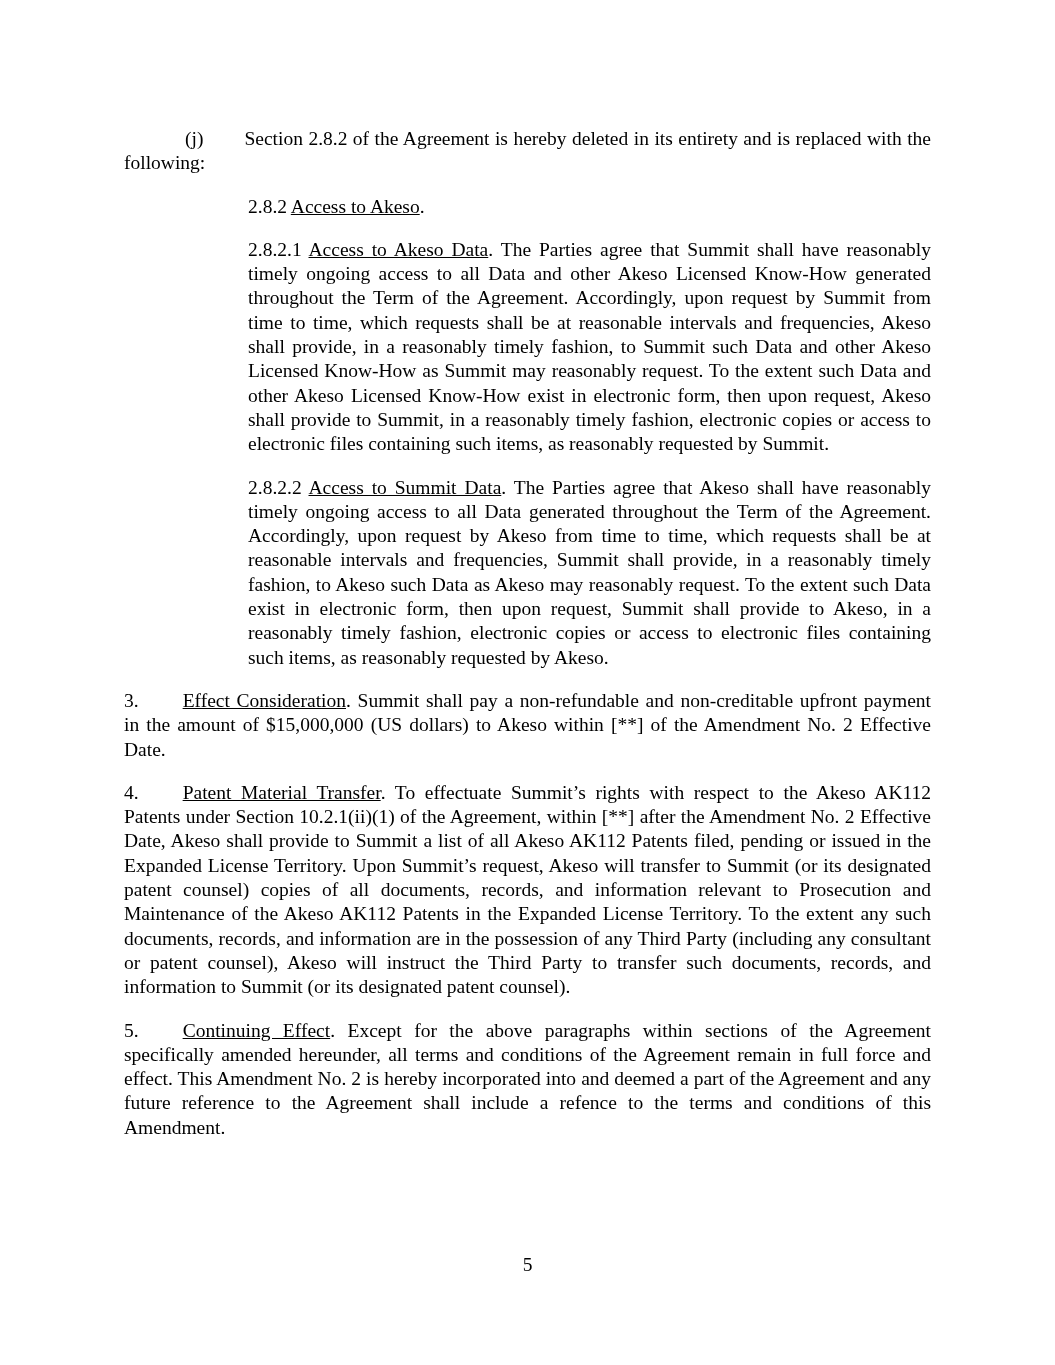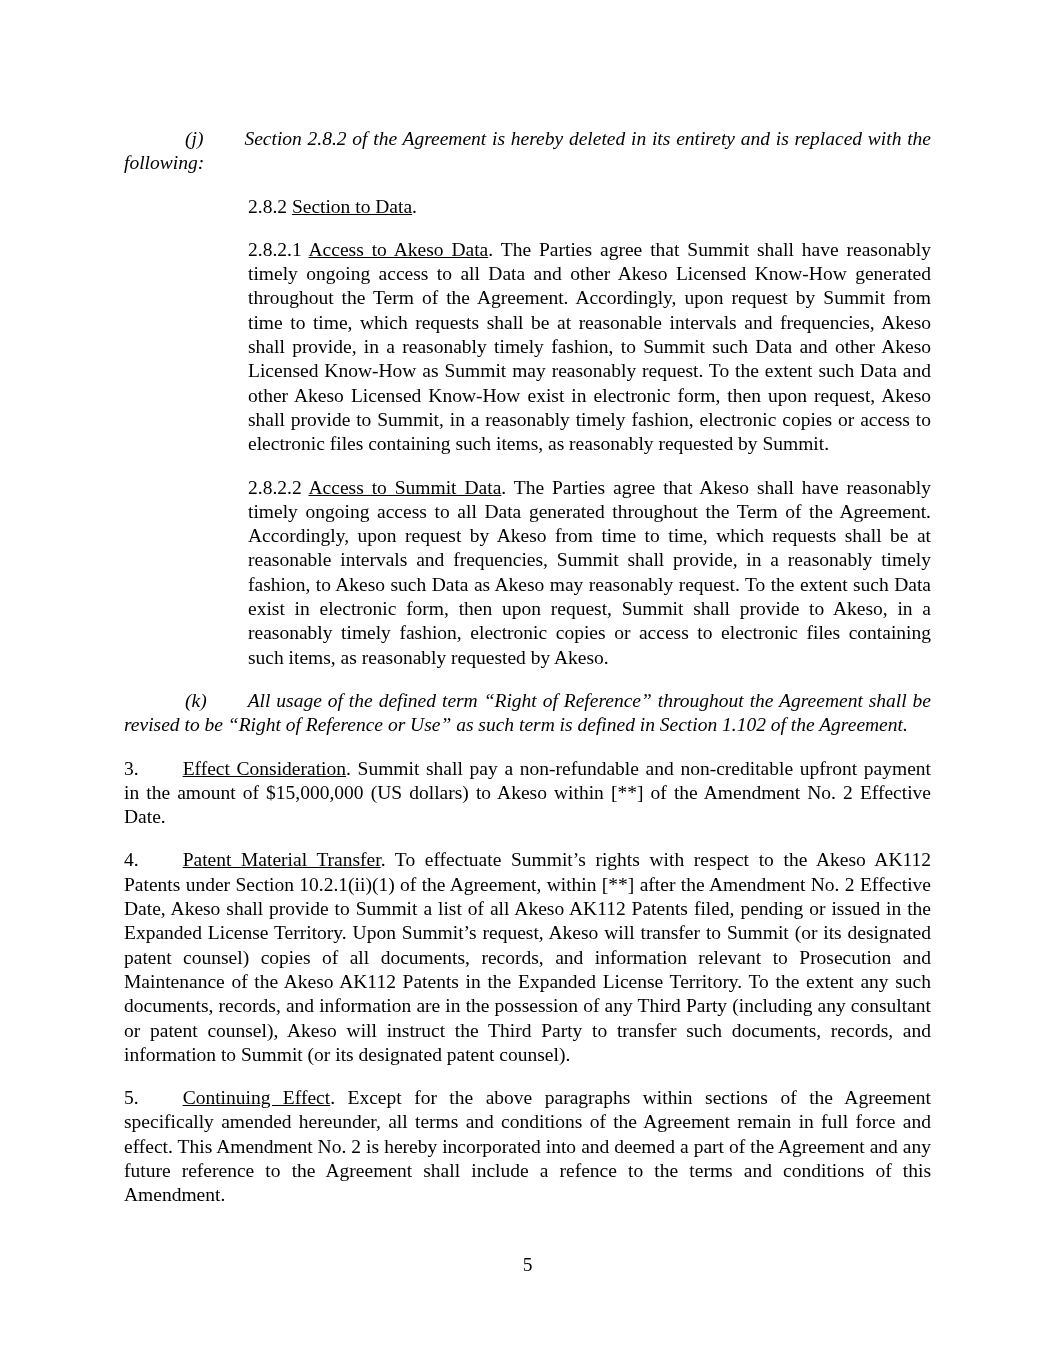--- a/index.html
+++ b/index.html
@@ -24,21 +24,20 @@
     left: 124px;
     top: 127px;
     width: 807px;
     text-align: justify;
   }
   .content p {
     margin: 0 0 19px 0;
   }
   .first-indent {
     text-indent: 61px;
-    font-style: italic;
   }
   .indent-block {
     margin-left: 124px !important;
   }
   .tab41 {
     display: inline-block;
     width: 41px;
   }
   .tab44 {
     display: inline-block;
@@ -59,27 +58,26 @@
   }
 </style>
 </head>
 <body>
 
 <div class="page">
   <div class="content">
 
     <p class="first-indent"><span>(j)</span><span class="tab41"></span><span>Section 2.8.2 of the Agreement is hereby deleted in its entirety and is replaced with the following:</span></p>
 
-    <p class="indent-block"><span>2.8.2</span> <span class="uline">Section to Data</span><span>.</span></p>
+    <p class="indent-block"><span>2.8.2</span> <span class="uline">Access to Akeso</span><span>.</span></p>
 
     <p class="indent-block"><span>2.8.2.1</span> <span class="uline">Access to Akeso Data</span><span>. The Parties agree that Summit shall have reasonably timely ongoing access to all Data and other Akeso Licensed Know-How generated throughout the Term of the Agreement. Accordingly, upon request by Summit from time to time, which requests shall be at reasonable intervals and frequencies, Akeso shall provide, in a reasonably timely fashion, to Summit such Data and other Akeso Licensed Know-How as Summit may reasonably request. To the extent such Data and other Akeso Licensed Know-How exist in electronic form, then upon request, Akeso shall provide to Summit, in a reasonably timely fashion, electronic copies or access to electronic files containing such items, as reasonably requested by Summit.</span></p>
 
     <p class="indent-block"><span>2.8.2.2</span> <span class="uline">Access to Summit Data</span><span>. The Parties agree that Akeso shall have reasonably timely ongoing access to all Data generated throughout the Term of the Agreement. Accordingly, upon request by Akeso from time to time, which requests shall be at reasonable intervals and frequencies, Summit shall provide, in a reasonably timely fashion, to Akeso such Data as Akeso may reasonably request. To the extent such Data exist in electronic form, then upon request, Summit shall provide to Akeso, in a reasonably timely fashion, electronic copies or access to electronic files containing such items, as reasonably requested by Akeso.</span></p>
 
-    <p class="first-indent"><span>(k)</span><span class="tab41"></span><span>All usage of the defined term “Right of Reference” throughout the Agreement shall be revised to be “Right of Reference or Use” as such term is defined in Section 1.102 of the Agreement.</span></p>
 
     <p><span>3.</span><span class="tab44"></span><span class="uline">Effect Consideration</span><span>. Summit shall pay a non-refundable and non-creditable upfront payment in the amount of $15,000,000 (US dollars) to Akeso within [**] of the Amendment No. 2 Effective Date.</span></p>
 
     <p><span>4.</span><span class="tab44"></span><span class="uline">Patent Material Transfer</span><span>. To effectuate Summit’s rights with respect to the Akeso AK112 Patents under Section 10.2.1(ii)(1) of the Agreement, within [**] after the Amendment No. 2 Effective Date, Akeso shall provide to Summit a list of all Akeso AK112 Patents filed, pending or issued in the Expanded License Territory. Upon Summit’s request, Akeso will transfer to Summit (or its designated patent counsel) copies of all documents, records, and information relevant to Prosecution and Maintenance of the Akeso AK112 Patents in the Expanded License Territory. To the extent any such documents, records, and information are in the possession of any Third Party (including any consultant or patent counsel), Akeso will instruct the Third Party to transfer such documents, records, and information to Summit (or its designated patent counsel).</span></p>
 
     <p><span>5.</span><span class="tab44"></span><span class="uline">Continuing Effect</span><span>. Except for the above paragraphs within sections of the Agreement specifically amended hereunder, all terms and conditions of the Agreement remain in full force and effect. This Amendment No. 2 is hereby incorporated into and deemed a part of the Agreement and any future reference to the Agreement shall include a refence to the terms and conditions of this Amendment.</span></p>
 
   </div>
 
   <div class="pagenum">5</div>

